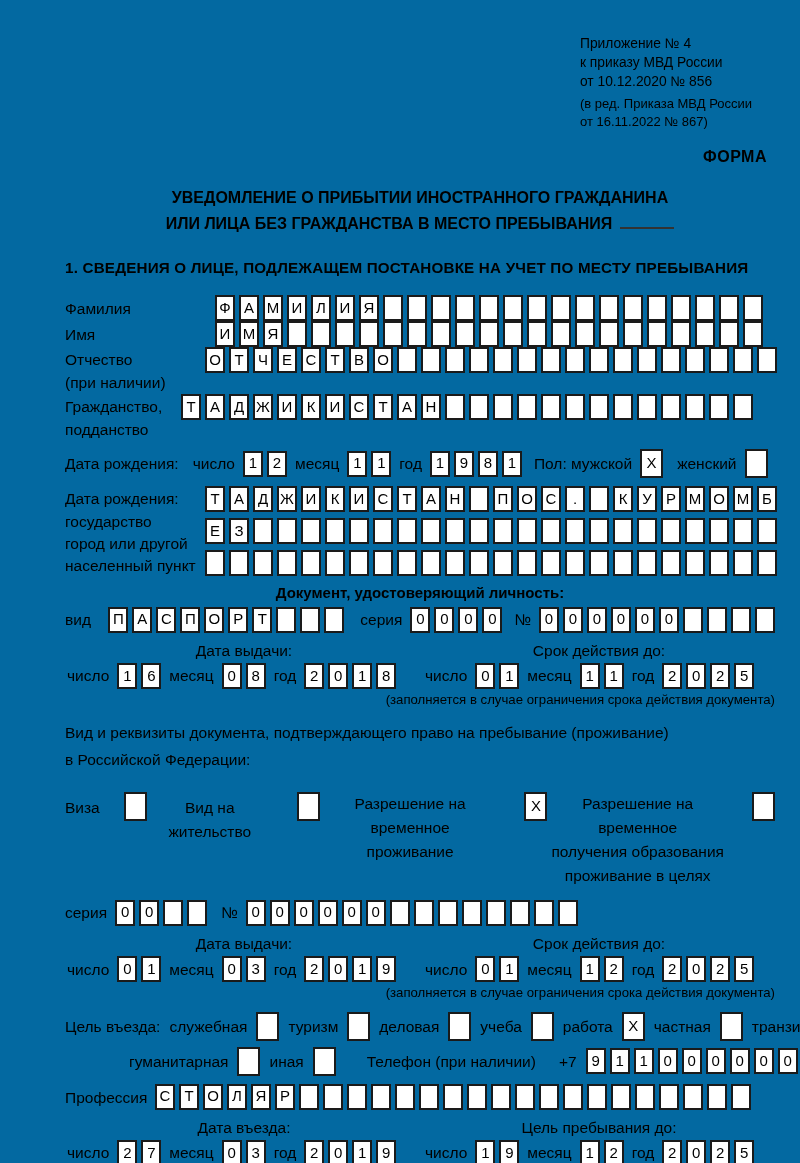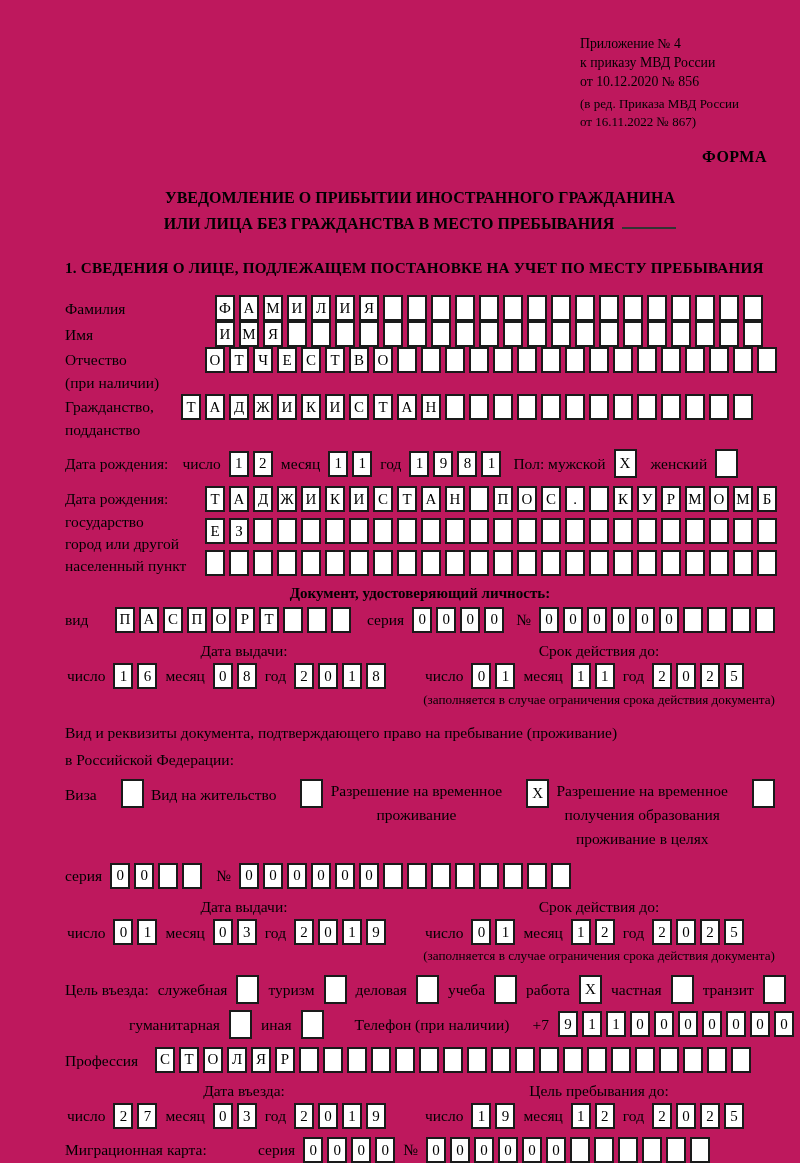--- a/index.html
+++ b/index.html
@@ -1,20 +1,20 @@
 <!DOCTYPE html>
 <html lang="ru"><head>
 <meta charset="utf-8">
 <style>
   html,body{margin:0;padding:0;background:#fff;}
   .page{
     width:800px;height:1163px;box-sizing:border-box;
     padding:34px 25px 0 65px;position:relative;overflow:hidden;
-    background:#be185d;color:#000;
-    font-family:Liberation Serif, serif;
+    background:#0369a1;color:#000;
+    font-family:Liberation Sans, sans-serif;
     font-size:15.5px;line-height:1.25;
   }
   
   .appendix{margin-left:auto;width:195px;font-size:13.8px;line-height:1.38;}
   .appendix .amend{font-size:13px;margin-top:4px;line-height:1.38;}
   .forma{font-weight:bold;text-align:right;margin:16px 8px 0 0;font-size:16px;letter-spacing:.5px;}
   
   .title{margin-top:18px;text-align:center;font-weight:bold;font-size:16px;line-height:1.6;}
   .blank-line{display:inline-block;width:54px;border-bottom:2px solid #333;height:14px;margin-left:8px;}
   .section-heading{margin-top:22px;font-weight:bold;font-size:15.2px;letter-spacing:.2px;white-space:nowrap;}
@@ -41,21 +41,21 @@
   .doc-heading{text-align:center;font-weight:bold;margin-top:6px;font-size:15px;}
   .dates-block{margin-top:8px;}
   .dates-cols{display:flex;align-items:flex-start;}
   .dcol-left{width:358px;}
   .dcol-right{flex:1;}
   .dhead{text-align:center;margin-bottom:3px;}
   .fill-note{text-align:right;font-size:13.2px;margin-top:3px;}
   .intro{margin-top:10px;line-height:1.75;}
   
   .opts{display:flex;align-items:flex-start;justify-content:space-between;margin-top:6px;}
-  .opt{display:flex;align-items:flex-start;gap:24px;}
+  .opt{display:flex;align-items:flex-start;gap:24px;margin-top:13px;}
   .opt .olabel{text-align:center;line-height:1.55;}
   .opt .olabel.single{padding-top:4px;}
   
   .purpose-row{display:flex;align-items:center;gap:9px;margin-top:10px;flex-wrap:nowrap;}
   .purpose-row2{margin-left:64px;margin-top:6px;}
   .phone-label{margin-left:22px;}
   .phone-prefix{margin-left:14px;}
   .nw{white-space:nowrap;}
 </style>
 </head>

